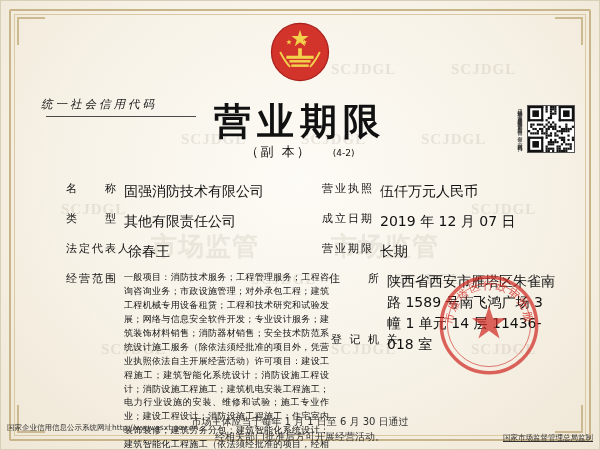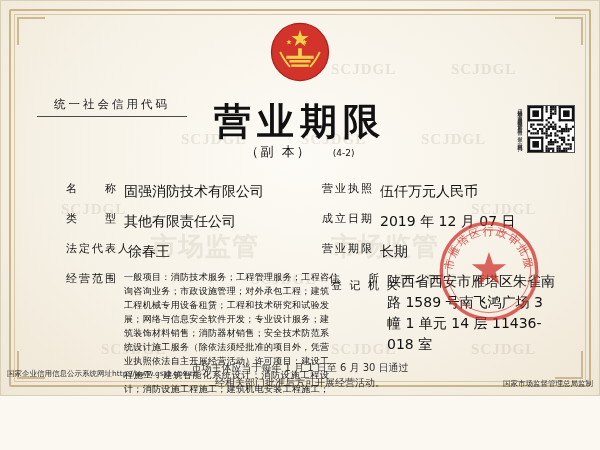--- a/index.html
+++ b/index.html
@@ -10,21 +10,21 @@
     width: 600px;
     height: 450px;
     background: #fbf8f2;
     font-family: "DejaVu Sans", sans-serif;
     overflow: hidden;
   }
 
   .license {
     position: relative;
     width: 600px;
-    height: 396px;
+    height: 450px;
     box-sizing: border-box;
     background:
       radial-gradient(ellipse at 50% 40%, #fdfbf6 0%, #f7f2e7 55%, #efe7d6 100%);
     border: 1px solid #d8cfb8;
     overflow: hidden;
   }
 
   
   .frame-outer {
     position: absolute;
@@ -79,24 +79,25 @@
     left: 50%;
     transform: translateX(-50%);
     top: 20px;
     width: 62px;
     height: 62px;
   }
 
   
   .credit-block {
     position: absolute;
-    left: 31px;
+    left: 40px;
     top: 96px;
     width: 160px;
-    text-align: center;
+    text-align: left;
+    font-style: italic;
   }
   .credit-label {
     font-size: 11.5px;
     color: #1a1a1a;
     letter-spacing: 3px;
   }
   .credit-rule {
     margin: 4px auto 5px auto;
     width: 150px;
     height: 1px;
@@ -261,20 +262,21 @@
     text-align: center;
     line-height: 1.5;
     white-space: nowrap;
   }
   .footer-right {
     position: absolute;
     right: 6px;
     bottom: 6px;
     font-size: 7.5px;
     color: #333;
+    text-decoration: underline;
   }
 </style>
 </head>
 <body>
 
 <div class="license">
 
   <div class="frame-outer"></div>
   <div class="frame-inner"></div>
   <div class="corner tl"></div>

